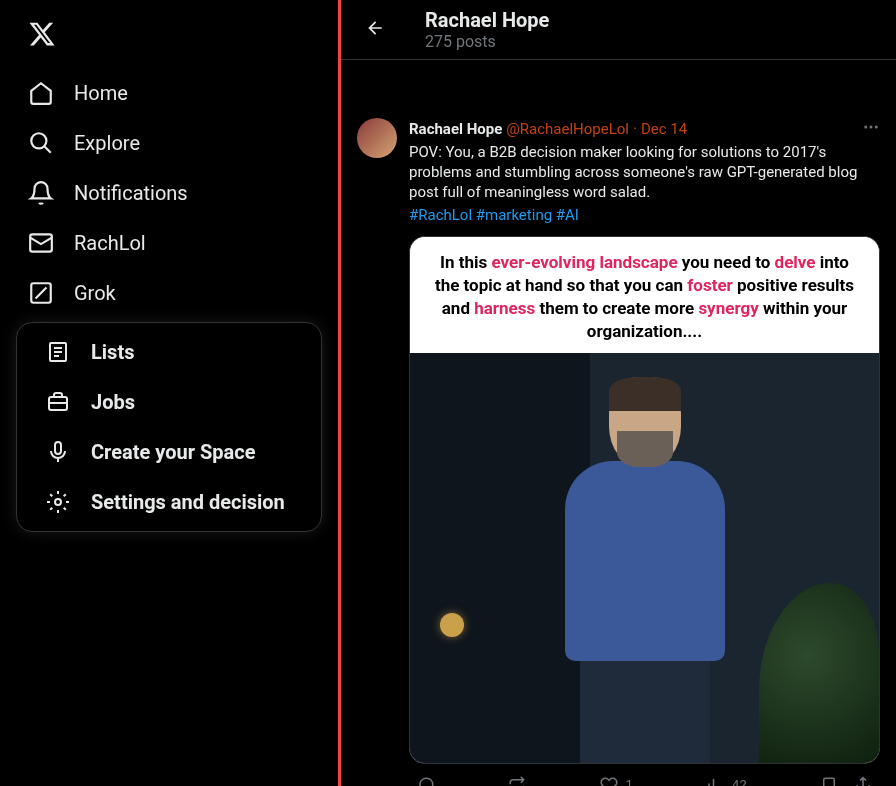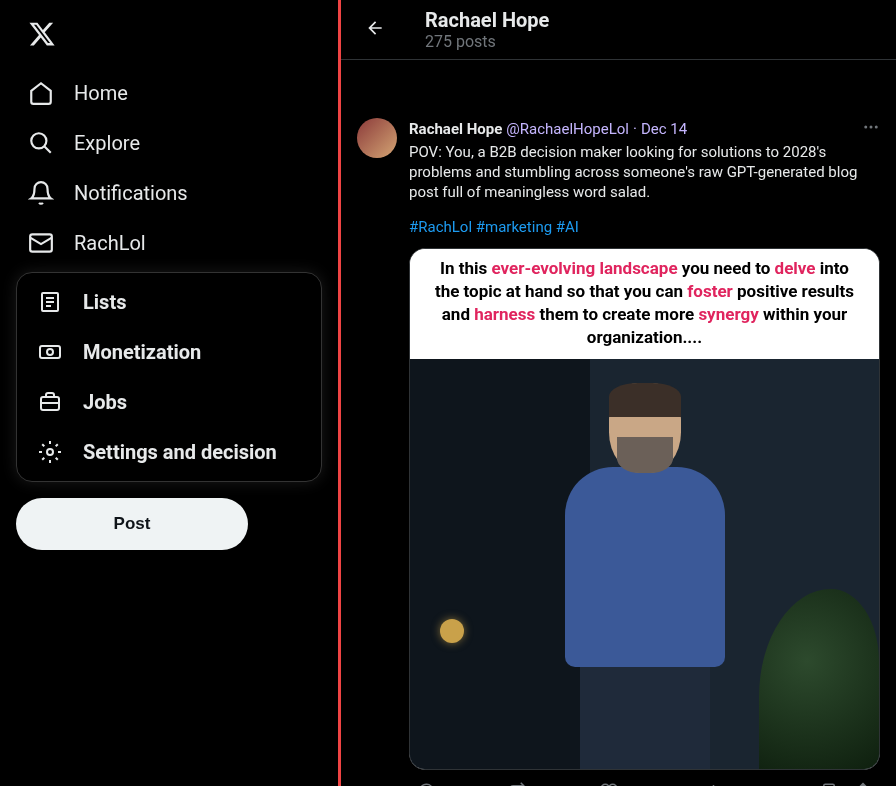--- a/index.html
+++ b/index.html
@@ -30,21 +30,21 @@
       font-size: 20px;
       cursor: pointer;
       border-radius: 9999px;
     }
     .nav-icon { width: 26px; height: 26px; display: flex; align-items: center; justify-content: center; }
     .more-menu {
       background: #000;
       border: 1px solid #333;
       border-radius: 16px;
       margin-top: 4px;
-      padding: 4px 4px;
+      padding: 4px 12px;
       box-shadow: 0 0 15px rgba(255,255,255,0.1);
     }
     .more-menu .nav-item {
       padding: 12px 16px;
       font-weight: 700;
       font-size: 20px;
       border-radius: 0;
     }
     .post-button {
       background: #eff3f4;
@@ -89,36 +89,36 @@
       gap: 12px;
     }
     .avatar {
       width: 40px; height: 40px; border-radius: 50%;
       background: linear-gradient(135deg, #8b3a3a, #d4a574);
       flex-shrink: 0;
     }
     .tweet-body { flex: 1; }
     .tweet-header { display: flex; align-items: center; gap: 4px; font-size: 15px; }
     .author-name { font-weight: 700; color: #e7e9ea; }
-    .author-handle, .dot, .date { color: #c4b5fd; }
+    .author-handle, .dot, .date { color: #c2410c; }
     .more-dots { margin-left: auto; color: #71767b; cursor: pointer; }
     .tweet-text { font-size: 15px; line-height: 20px; margin-top: 2px; }
-    .hashtags { color: #1d9bf0; margin-top: 16px; font-size: 15px; }
+    .hashtags { color: #1d9bf0; margin-top: 4px; font-size: 15px; }
     .hashtags span { cursor: pointer; }
     .image-card {
       margin-top: 12px;
       border-radius: 16px;
       overflow: hidden;
       border: 1px solid #2f3336;
       background: #fff;
     }
     .meme-header {
       background: #fff;
       color: #000;
-      padding: 8px 24px 10px;
+      padding: 14px 24px 10px;
       text-align: center;
       font-weight: 700;
       font-size: 17px;
       line-height: 1.35;
     }
     .meme-header .red { color: #e0245e; }
     .meme-image {
       height: 410px;
       background: #1a2530;
       position: relative;
@@ -200,61 +200,69 @@
   </div>
   <div class="nav-item">
     <span class="nav-icon">
         <svg viewBox="0 0 24 24" width="26" height="26" fill="none" stroke="#e7e9ea" stroke-width="2">
           <rect x="2" y="4" width="20" height="16" rx="2"></rect>
           <path d="M2 7l10 6 10-6"></path>
         </svg>
       </span>
     <span>RachLol</span>
   </div>
+  <div class="nav-item">
+    <span class="nav-icon">
+        <svg viewBox="0 0 24 24" width="26" height="26" fill="none" stroke="#e7e9ea" stroke-width="2">
+          <rect x="3" y="3" width="18" height="18" rx="2"></rect>
+          <path d="M7 17L17 7"></path>
+        </svg>
+      </span>
+    <span>Grok</span>
+  </div>
 
   <div class="more-menu">
     <div class="nav-item">
       <span class="nav-icon">
           <svg viewBox="0 0 24 24" width="24" height="24" fill="none" stroke="#e7e9ea" stroke-width="2">
             <rect x="4" y="3" width="16" height="18" rx="1"></rect>
             <path d="M8 8h8M8 12h8M8 16h5"></path>
           </svg>
         </span>
       <span>Lists</span>
     </div>
     <div class="nav-item">
       <span class="nav-icon">
           <svg viewBox="0 0 24 24" width="24" height="24" fill="none" stroke="#e7e9ea" stroke-width="2">
-            <rect x="2" y="6" width="20" height="12" rx="2"></rect>
-            <circle cx="12" cy="12" r="3"></circle>
+            <rect x="3" y="7" width="18" height="13" rx="2"></rect>
+            <path d="M8 7V5a2 2 0 012-2h4a2 2 0 012 2v2M3 13h18"></path>
           </svg>
         </span>
-      <span>Monetization</span>
+      <span>Jobs</span>
     </div>
     <div class="nav-item">
       <span class="nav-icon">
           <svg viewBox="0 0 24 24" width="24" height="24" fill="none" stroke="#e7e9ea" stroke-width="2">
-            <rect x="3" y="7" width="18" height="13" rx="2"></rect>
-            <path d="M8 7V5a2 2 0 012-2h4a2 2 0 012 2v2M3 13h18"></path>
+            <rect x="9" y="2" width="6" height="12" rx="3"></rect>
+            <path d="M5 11a7 7 0 0014 0M12 18v4"></path>
           </svg>
         </span>
-      <span>Jobs</span>
+      <span>Create your Space</span>
     </div>
     <div class="nav-item">
       <span class="nav-icon">
           <svg viewBox="0 0 24 24" width="24" height="24" fill="none" stroke="#e7e9ea" stroke-width="2">
             <circle cx="12" cy="12" r="3"></circle>
             <path d="M12 1v3m0 16v3M4.2 4.2l2.1 2.1m11.4 11.4l2.1 2.1M1 12h3m16 0h3M4.2 19.8l2.1-2.1m11.4-11.4l2.1-2.1"></path>
           </svg>
         </span>
       <span>Settings and decision</span>
     </div>
   </div>
 
-  <button class="post-button">Post</button>
 </div>
 
 <div class="main">
   <div class="header">
     <div class="back-btn">
       <svg viewBox="0 0 24 24" width="20" height="20" fill="#e7e9ea">
           <path d="M20 11H7.8l5.6-5.6L12 4l-8 8 8 8 1.4-1.4L7.8 13H20z"></path>
         </svg>
     </div>
     <div>
@@ -273,21 +281,21 @@
         <span class="dot">·</span>
         <span class="date">Dec 14</span>
         <span class="more-dots">
           <svg viewBox="0 0 24 24" width="18" height="18" fill="#71767b">
               <circle cx="5" cy="12" r="2"></circle>
               <circle cx="12" cy="12" r="2"></circle>
               <circle cx="19" cy="12" r="2"></circle>
             </svg>
         </span>
       </div>
-      <div class="tweet-text">POV: You, a B2B decision maker looking for solutions to 2028's problems and stumbling across someone's raw GPT-generated blog post full of meaningless word salad.</div>
+      <div class="tweet-text">POV: You, a B2B decision maker looking for solutions to 2017's problems and stumbling across someone's raw GPT-generated blog post full of meaningless word salad.</div>
       <div class="hashtags">
         <span>#RachLol</span>
         <span>#marketing</span>
         <span>#AI</span>
       </div>
 
       <div class="image-card">
         <div class="meme-header">
           <span>In this </span><span class="red">ever-evolving landscape</span><span> you need to </span><span class="red">delve</span><span> into the topic at hand so that you can </span><span class="red">foster</span><span> positive results and </span><span class="red">harness</span><span> them to create more </span><span class="red">synergy</span><span> within your organization....</span>
         </div>

